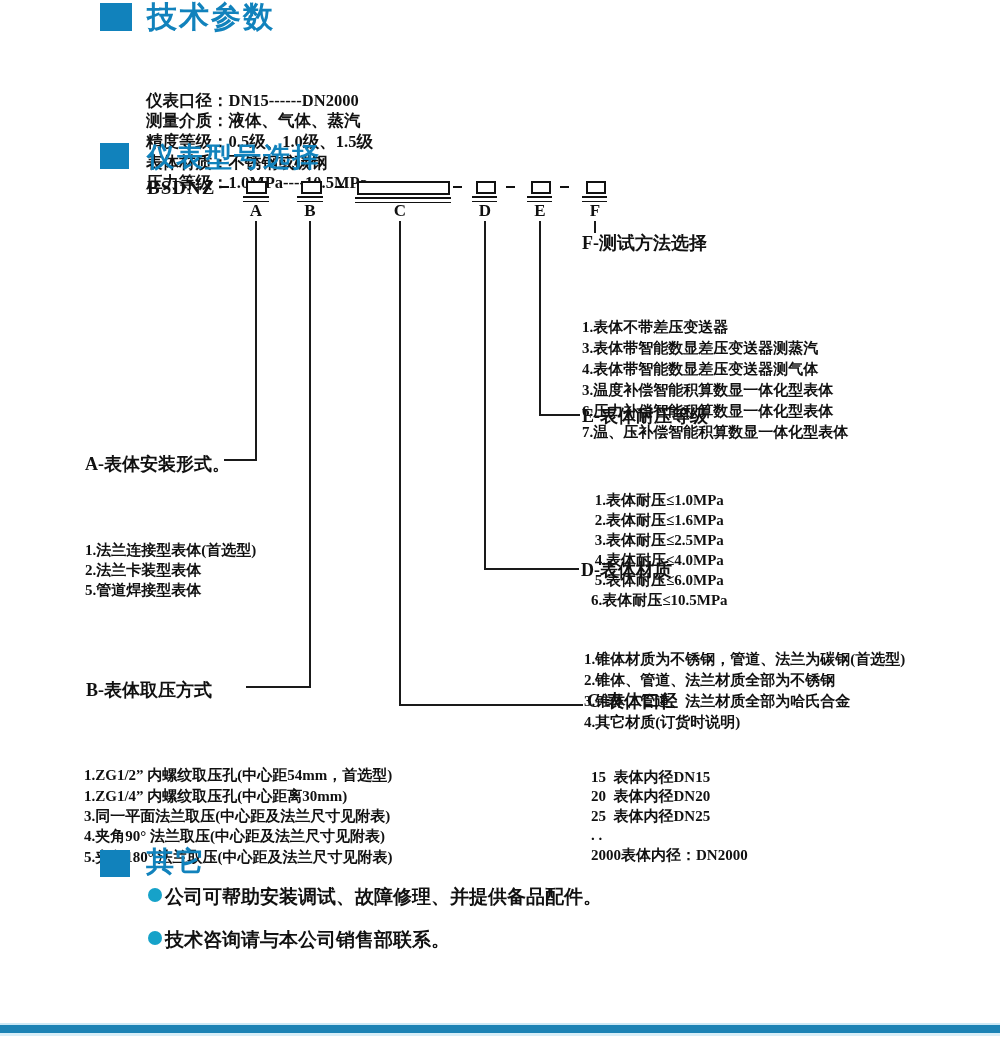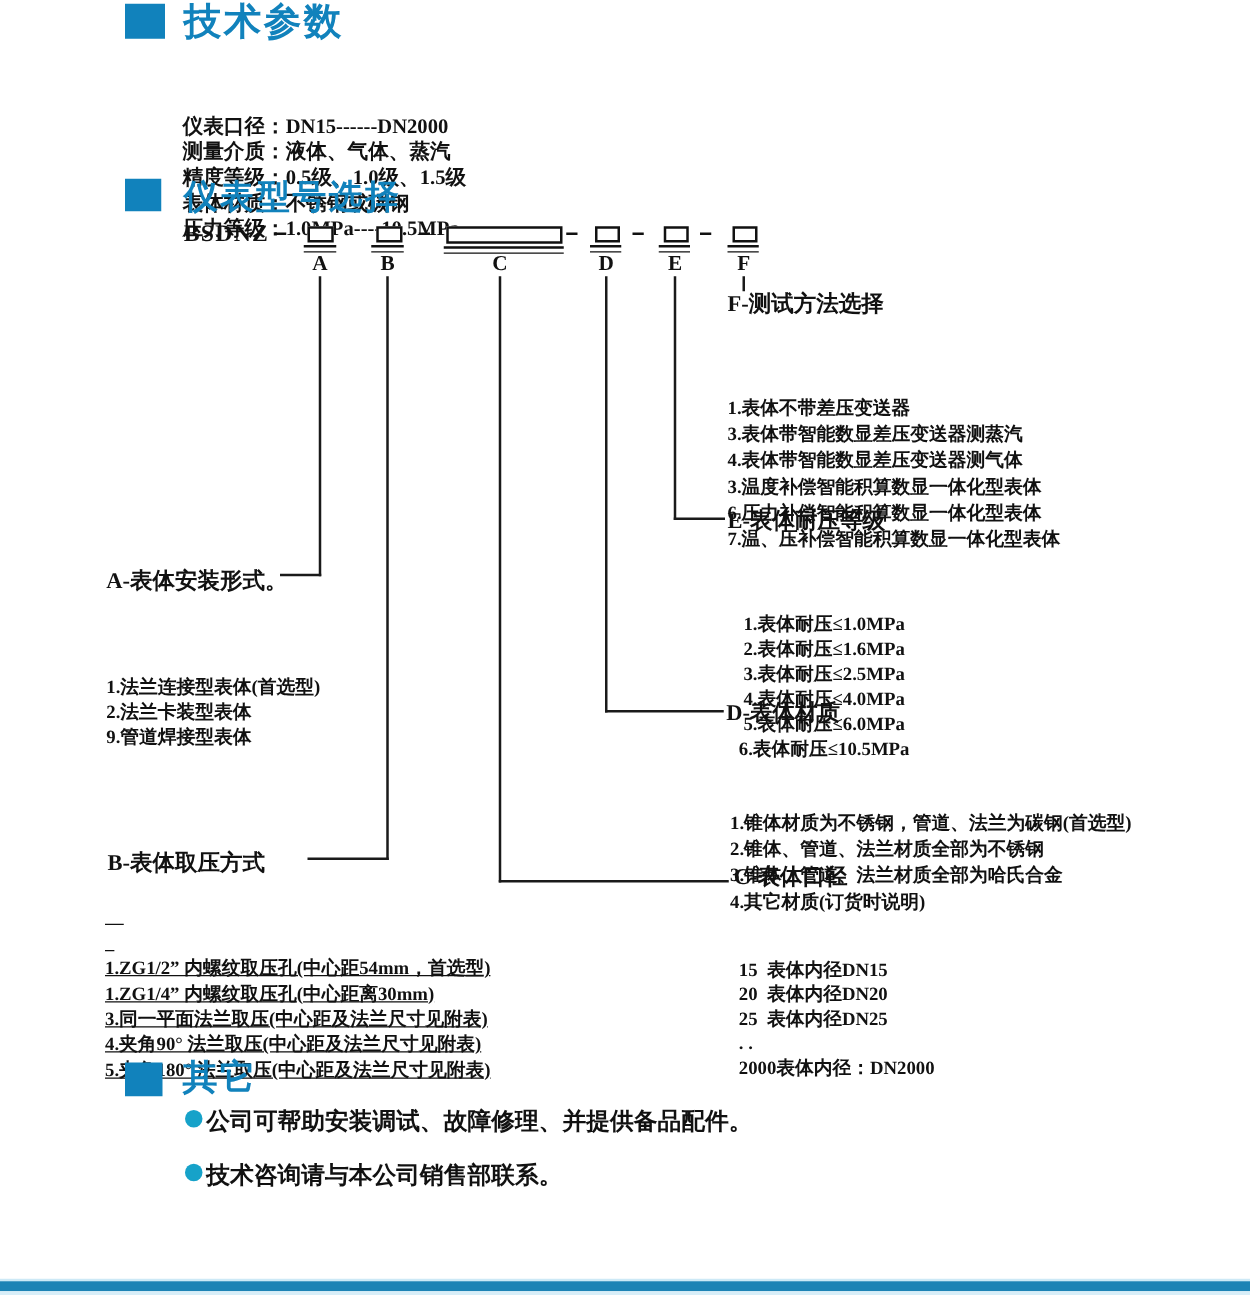--- a/index.html
+++ b/index.html
@@ -118,24 +118,24 @@
   <div class="group-item">1.锥体材质为不锈钢，管道、法兰为碳钢(首选型)</div><div class="group-item">2.锥体、管道、法兰材质全部为不锈钢</div><div class="group-item">3.锥体、管道、法兰材质全部为哈氏合金</div><div class="group-item">4.其它材质(订货时说明)</div></div>
 
   <div class="group-title" style="left:587px;top:689px;">C-表体口径</div>
   <div class="group-list" style="left:591px;top:709px;line-height:19.5px;">
     
   <div class="group-item">15  表体内径DN15</div><div class="group-item">20  表体内径DN20</div><div class="group-item">25  表体内径DN25</div><div class="group-item">. .</div><div class="group-item">2000表体内径：DN2000</div></div>
 
   <div class="group-title" style="left:85px;top:452px;">A-表体安装形式。</div>
   <div class="group-list" style="left:85px;top:480px;line-height:20px;">
     
-  <div class="group-item">1.法兰连接型表体(首选型)</div><div class="group-item">2.法兰卡装型表体</div><div class="group-item">9.管道焊接型表体</div></div>
+  <div class="group-item">1.法兰连接型表体(首选型)</div><div class="group-item">2.法兰卡装型表体</div><div class="group-item">5.管道焊接型表体</div></div>
 
   <div class="group-title" style="left:86px;top:678px;">B-表体取压方式</div>
-  <div class="group-list" style="left:84px;top:704px;line-height:20.4px;text-decoration:underline;">
+  <div class="group-list" style="left:84px;top:704px;line-height:20.4px;">
     
   <div class="group-item">1.ZG1/2” 内螺纹取压孔(中心距54mm，首选型)</div><div class="group-item">1.ZG1/4” 内螺纹取压孔(中心距离30mm)</div><div class="group-item">3.同一平面法兰取压(中心距及法兰尺寸见附表)</div><div class="group-item">4.夹角90° 法兰取压(中心距及法兰尺寸见附表)</div><div class="group-item">5.夹角180° 法兰取压(中心距及法兰尺寸见附表)</div></div>
 
   <div class="sq" style="left:100px;top:850px;width:30px;height:27px;"></div>
   <div class="sec-title" style="left:146px;top:843px;font-size:28px;">其它</div>
 
   <div id="other-bullets">
 
       <div class="bullet-row">
         <span class="dot"></span>

